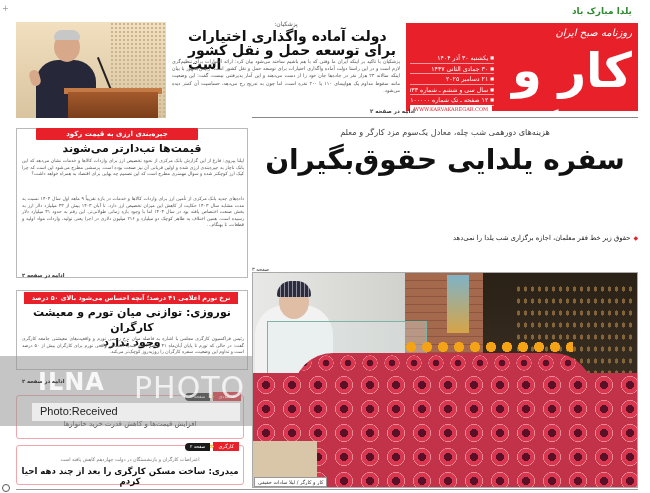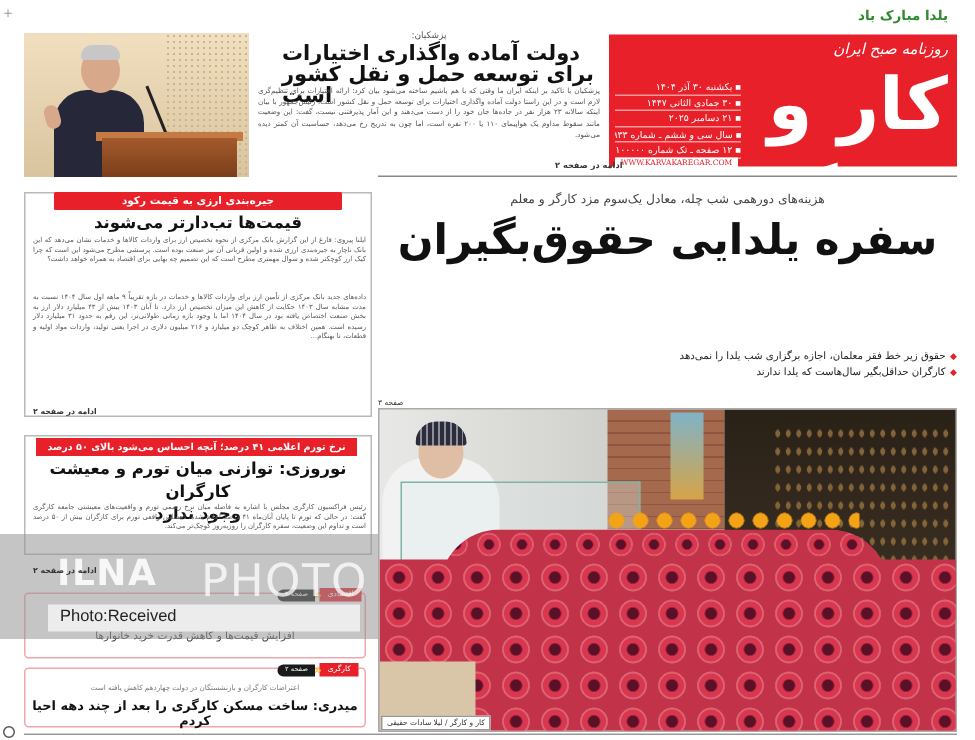--- a/index.html
+++ b/index.html
@@ -57,21 +57,21 @@
   .mp-oranges { left: 150px; top: 66px; width: 170px; height: 60px; background-image: radial-gradient(circle, #f5a316 44%, transparent 46%); background-size: 16px 16px; }
   .mp-pomegranates { left: 0; top: 100px; width: 386px; height: 116px; background-color: #c2334a; background-image: radial-gradient(circle at 50% 50%, #5a1027 0 22%, #d8374f 24% 46%, #e88893 48% 50%, transparent 52%); background-size: 26px 24px; }
   .mp-pom-top { left: 40px; top: 80px; width: 300px; height: 40px; border-radius: 140px 140px 0 0; background-color: #c2334a; background-image: radial-gradient(circle at 50% 50%, #5a1027 0 22%, #d8374f 24% 46%, #e88893 48% 50%, transparent 52%); background-size: 22px 20px; }
   .mp-box { left: 0; top: 168px; width: 64px; height: 48px; background: #d9c5a8; }
   .photo-credit { left: 254px; top: 477px; background: #fff; font-size: 5px; color: #333; padding: 1px 3px; border: 1px solid #999; }
 
   
   .box { border: 1px solid #b9b9b9; background: #fff; }
   .box1 { left: 16px; top: 128px; width: 232px; height: 93px; }
   .red-banner { background: #e8202a; color: #fff; font-weight: bold; text-align: center; }
-  .banner1 { left: 36px; top: 128px; width: 192px; height: 12px; font-size: 7px; line-height: 12px; border-radius: 1px; }
+  .banner1 { left: 36px; top: 128px; width: 162px; height: 12px; font-size: 7px; line-height: 12px; border-radius: 1px; }
   .box1-headline { left: 16px; top: 142px; width: 232px; text-align: center; font-size: 11px; font-weight: bold; color: #111; }
   .box1-body { left: 22px; top: 158px; width: 222px; font-size: 4.6px; line-height: 6.5px; color: #555; text-align: justify; }
   .box1-body2 { left: 22px; top: 196px; width: 222px; font-size: 4.6px; line-height: 6.5px; color: #555; text-align: justify; }
   .box1-cont { left: 22px; top: 272px; font-size: 5.2px; font-weight: bold; color: #333; }
 
   .box2 { left: 16px; top: 290px; width: 232px; height: 80px; }
   .banner2 { left: 24px; top: 292px; width: 214px; height: 12px; font-size: 6.4px; line-height: 12px; }
   .box2-headline { left: 16px; top: 305px; width: 232px; text-align: center; font-size: 11px; line-height: 15px; font-weight: bold; color: #111; }
   .box2-body { left: 22px; top: 336px; width: 222px; font-size: 4.6px; line-height: 6.5px; color: #555; text-align: justify; }
   .box2-cont { left: 22px; top: 378px; font-size: 5.2px; font-weight: bold; color: #333; }
@@ -137,21 +137,20 @@
 </div>
 <div class="abs top-body">پزشکیان با تاکید بر اینکه ایران ما وقتی که با هم باشیم ساخته می‌شود بیان کرد: ارائه اختیارات برای تنظیم‌گری لازم است و در این راستا دولت آماده واگذاری اختیارات برای توسعه حمل و نقل کشور است. رئیس‌جمهور با بیان اینکه سالانه ۲۳ هزار نفر در جاده‌ها جان خود را از دست می‌دهند و این آمار پذیرفتنی نیست، گفت: این وضعیت مانند سقوط مداوم یک هواپیمای ۱۱۰ یا ۲۰۰ نفره است، اما چون به تدریج رخ می‌دهد، حساسیت آن کمتر دیده می‌شود.</div>
 <div class="abs top-cont">ادامه در صفحه ۲</div>
 
 <div class="abs main-kicker">هزینه‌های دورهمی شب چله، معادل یک‌سوم مزد کارگر و معلم</div>
 <div class="abs main-headline">
   <div>سفره یلدایی حقوق‌بگیران</div>
 </div>
 <ul class="abs bullets">
   <li>حقوق زیر خط فقر معلمان، اجازه برگزاری شب یلدا را نمی‌دهد</li>
-  <li>کارگران حداقل‌بگیر سال‌هاست که یلدا ندارند</li>
 </ul>
 <div class="abs page-ref-main">صفحه ۳</div>
 
 <div class="abs main-photo">
   <div class="abs mp-left-wall"></div>
   <div class="abs mp-brick"></div>
   <div class="abs mp-poster"></div>
   <div class="abs mp-shelf"></div>
   <div class="abs mp-shelf-items"></div>
   <div class="abs mp-person"></div>

